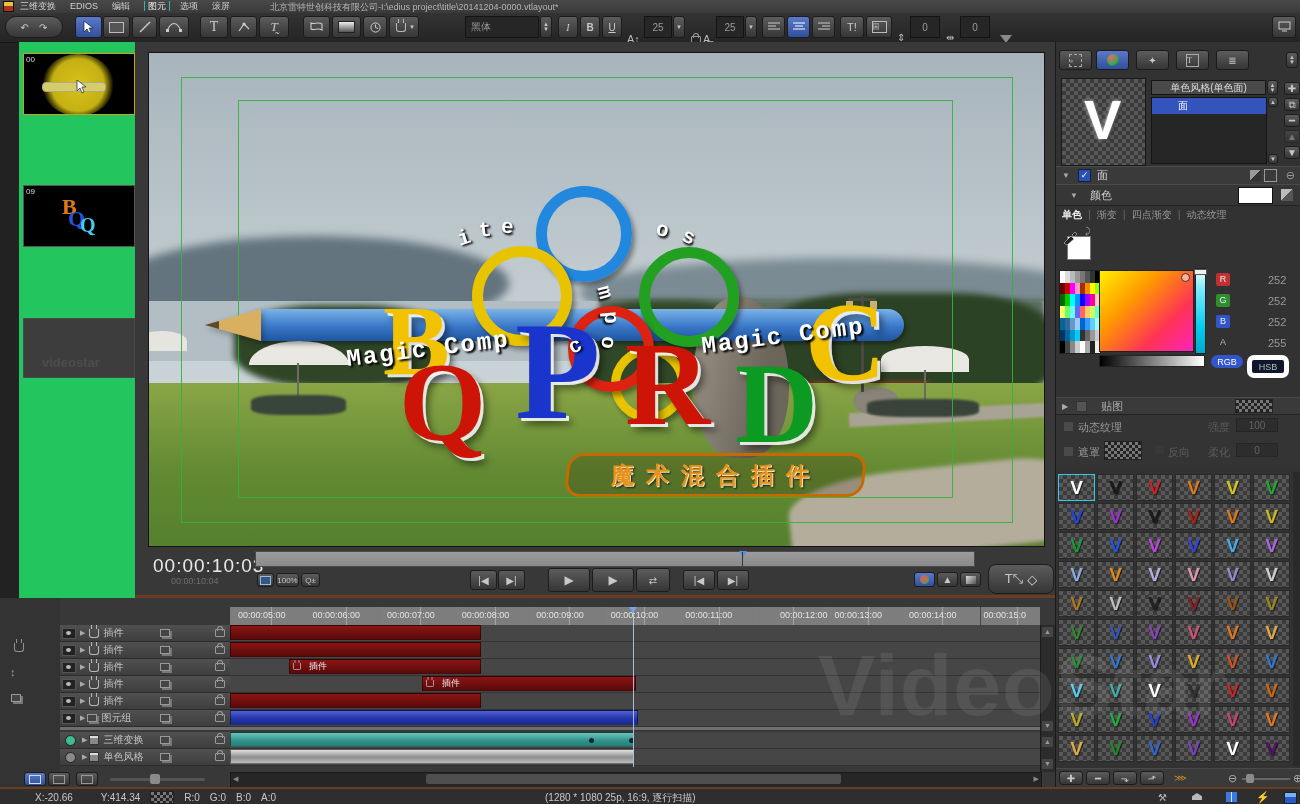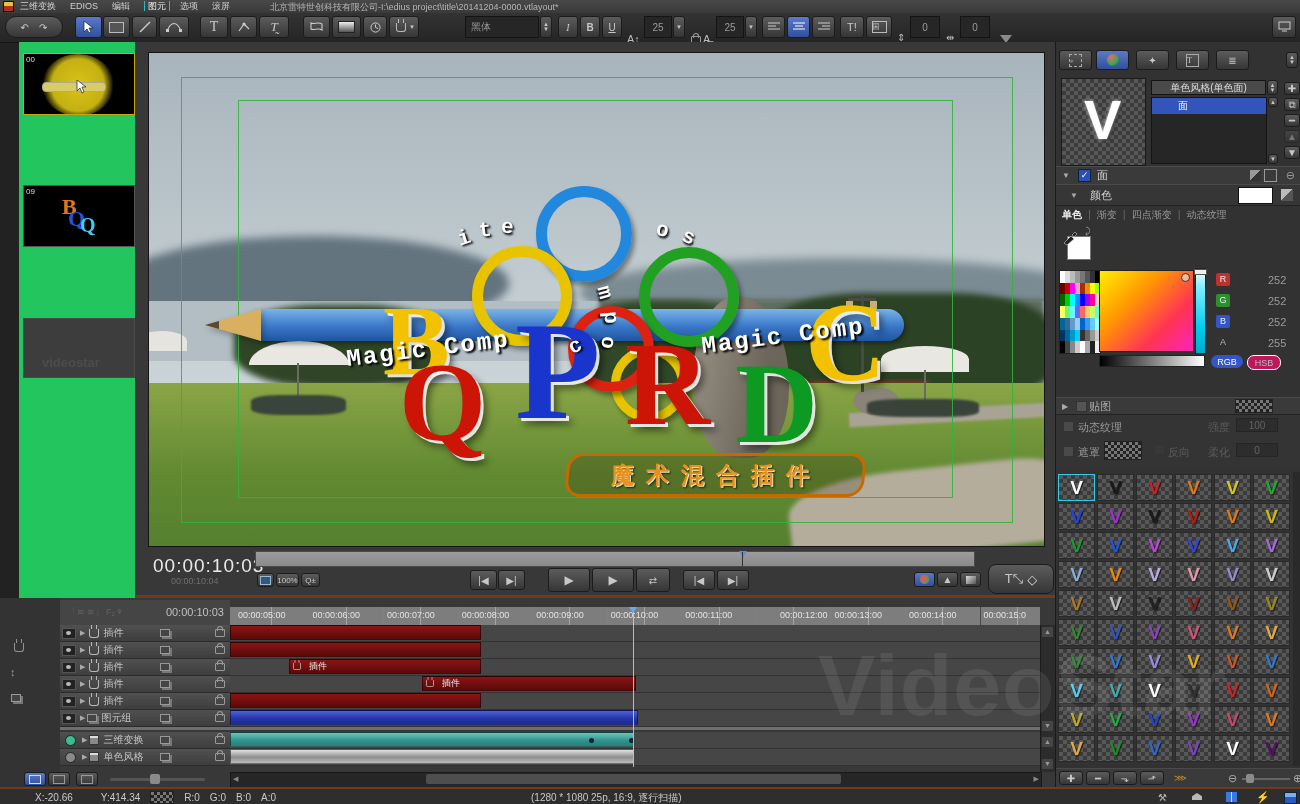--- a/index.html
+++ b/index.html
@@ -365,24 +365,20 @@
   <div class="btn" style="left:853px;top:522px;width:66px;height:30px;border-radius:8px;font-size:13px;">T⤡<span style="color:#ddd;margin-left:4px;">◇</span></div>
 </div>
 <div id="divider1" class="abs"></div>
 
 <div id="timelinepanel" class="abs">
   <div style="position:absolute;left:0;top:0;width:60px;height:189px;background:#333;">
     <span class="plugico" style="position:absolute;left:12px;top:45px;opacity:.7;"></span>
     <span style="position:absolute;left:10px;top:68px;color:#999;">↕</span>
     <span class="layerico" style="position:absolute;left:11px;top:96px;"></span>
   </div>
-  <div id="tl-header">
-    <span class="dim" style="position:absolute;left:8px;top:6px;font-size:9px;">「≋ ≋」 F₂ ᵠ</span>
-    <span style="position:absolute;right:6px;top:6px;color:#c0c0c0;font-size:11px;">00:00:10:03</span>
-  </div>
   <div id="tl-ruler">
       <span style="left: 8px;">00:00:05:00</span>
       <span style="left: 82.55px;">00:00:06:00</span>
       <span style="left: 157.1px;">00:00:07:00</span>
       <span style="left: 231.65px;">00:00:08:00</span>
       <span style="left: 306.2px;">00:00:09:00</span>
       <span style="left: 380.75px;">00:00:10:00</span>
       <span style="left: 455.3px;">00:00:11:00</span>
       <span style="left: 550px;">00:00:12:00</span>
       <span style="left: 604.4px;">00:00:13:00</span>
@@ -652,27 +648,27 @@
   </div>
   <div class="chanlab" style="left:160px;top:231px;background:#c03030;">R</div>
   <div class="chanval" style="left:212px;top:232px;">252</div>
   <div class="chanlab" style="left:160px;top:252px;background:#2f8f2f;">G</div>
   <div class="chanval" style="left:212px;top:253px;">252</div>
   <div class="chanlab" style="left:160px;top:273px;background:#3355cc;">B</div>
   <div class="chanval" style="left:212px;top:274px;">252</div>
   <div class="chanlab" style="left:160px;top:294px;color:#bbb;">A</div>
   <div class="chanval" style="left:212px;top:295px;">255</div>
   <div class="pill" style="left:155px;top:313px;background:#3355cc;color:#fff;">RGB</div>
-  <div class="pill" style="left:191px;top:313px;background:#be185d;border:1px solid #ffffff;color:#bbb;">HSB</div>
+  <div class="pill" style="left:191px;top:313px;background:#0f172a;border:5px solid #ffffff;color:#bbb;">HSB</div>
   <div class="abs" style="left:43px;top:313px;width:104px;height:10px;border:1px solid #222;background:linear-gradient(to right,#000,#fff);"></div>
 
   <div class="sect" style="top:355px;height:16px;">
     <span style="margin-left:6px;font-size:8px;color:#aaa;">▶</span>
     <span style="margin-left:8px;width:9px;height:9px;background:#555;border:1px solid #333;"></span>
-    <span style="margin-left:2px;color:#aaa;">贴图</span>
+    <span style="margin-left:14px;color:#aaa;">贴图</span>
     <span class="checker-sm" style="position:absolute;right:28px;width:36px;height:12px;border:1px solid #222;"></span>
   </div>
   <div class="abs" style="left:0;top:373px;width:245px;height:52px;background:#343434;">
     <span style="position:absolute;left:7px;top:6px;width:9px;height:9px;background:#4a4a4a;border:1px solid #333;"></span>
     <span style="position:absolute;left:22px;top:5px;color:#9a9a9a;">动态纹理</span>
     <span class="dim" style="position:absolute;left:152px;top:5px;color:#888;">强度</span>
     <div class="field dim" style="left:180px;top:3px;width:42px;height:14px;">100</div>
     <span style="position:absolute;left:7px;top:31px;width:9px;height:9px;background:#4a4a4a;border:1px solid #333;"></span>
     <span style="position:absolute;left:22px;top:30px;color:#9a9a9a;">遮罩</span>
     <span class="checker-sm" style="position:absolute;left:48px;top:26px;width:36px;height:17px;border:1px solid #222;"></span>
@@ -881,21 +877,21 @@
 </div>
 
 <div id="statusbar" class="abs">
   <span style="margin-left:35px;">X:-20.66</span>
   <span style="margin-left:18px;">Y:414.34</span>
   <span class="checker-sm" style="width:22px;height:11px;border:1px solid #222;display:inline-block;"></span>
   <span>R:0</span>
   <span>G:0</span>
   <span>B:0</span>
   <span>A:0</span>
-  <span style="position:absolute;left:531px;">(1280 * 1080 25p, 16:9, 逐行扫描)</span>
+  <span style="position:absolute;left:545px;">(1280 * 1080 25p, 16:9, 逐行扫描)</span>
   <span style="position:absolute;left:1158px;color:#b8b8b8;">⚒</span>
   <span style="position:absolute;left:1192px;top:4px;width:10px;height:7px;background:#b8b8b8;clip-path:polygon(50% 0,100% 45%,100% 100%,0 100%,0 45%);"></span>
   <span style="position:absolute;left:1226px;top:3px;width:11px;height:10px;background:linear-gradient(to right,#3a7ae0 45%,#dde 45%,#dde 55%,#3a7ae0 55%);"></span>
   <span style="position:absolute;left:1256px;top:3px;color:#d8a820;font-size:11px;line-height:10px;">⚡</span>
   <span style="position:absolute;left:1284px;top:3px;width:11px;height:10px;background:linear-gradient(#7ab0f0 35%,#2a5ac0 35%);border:1px solid #123;"></span>
 </div>
 
 <div id="watermark">VideoStar</div>
 
 </body></html>

